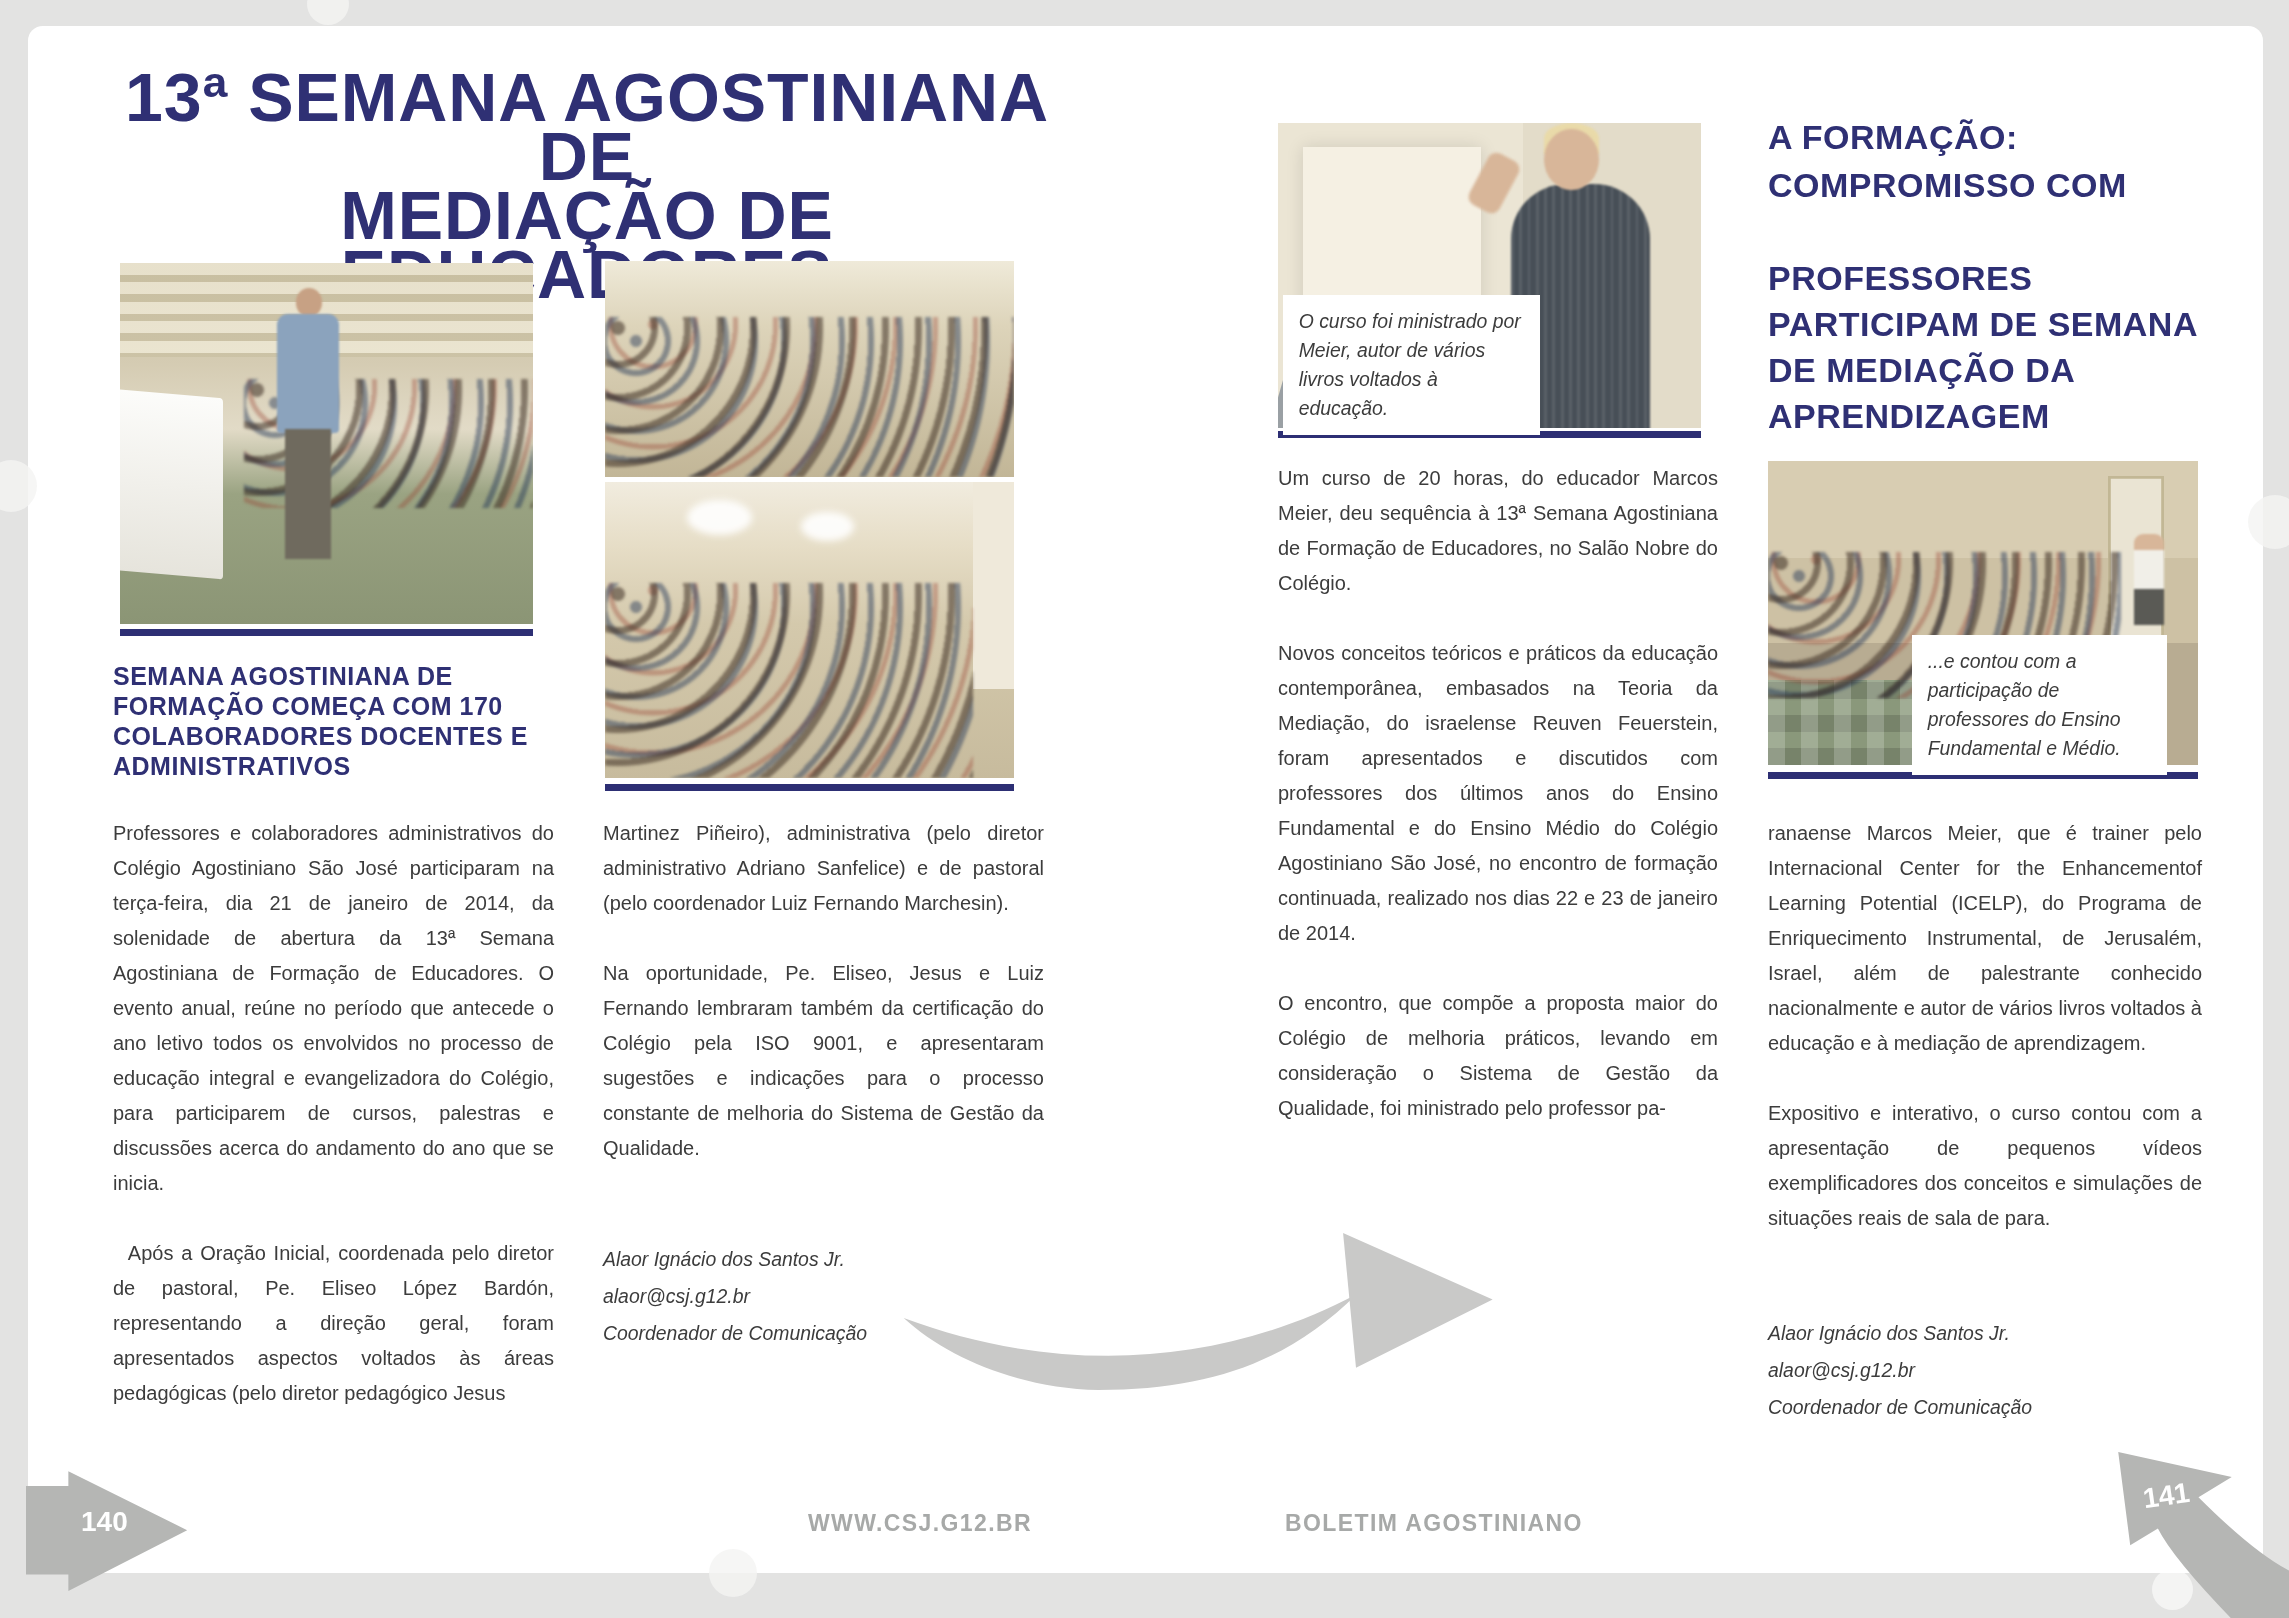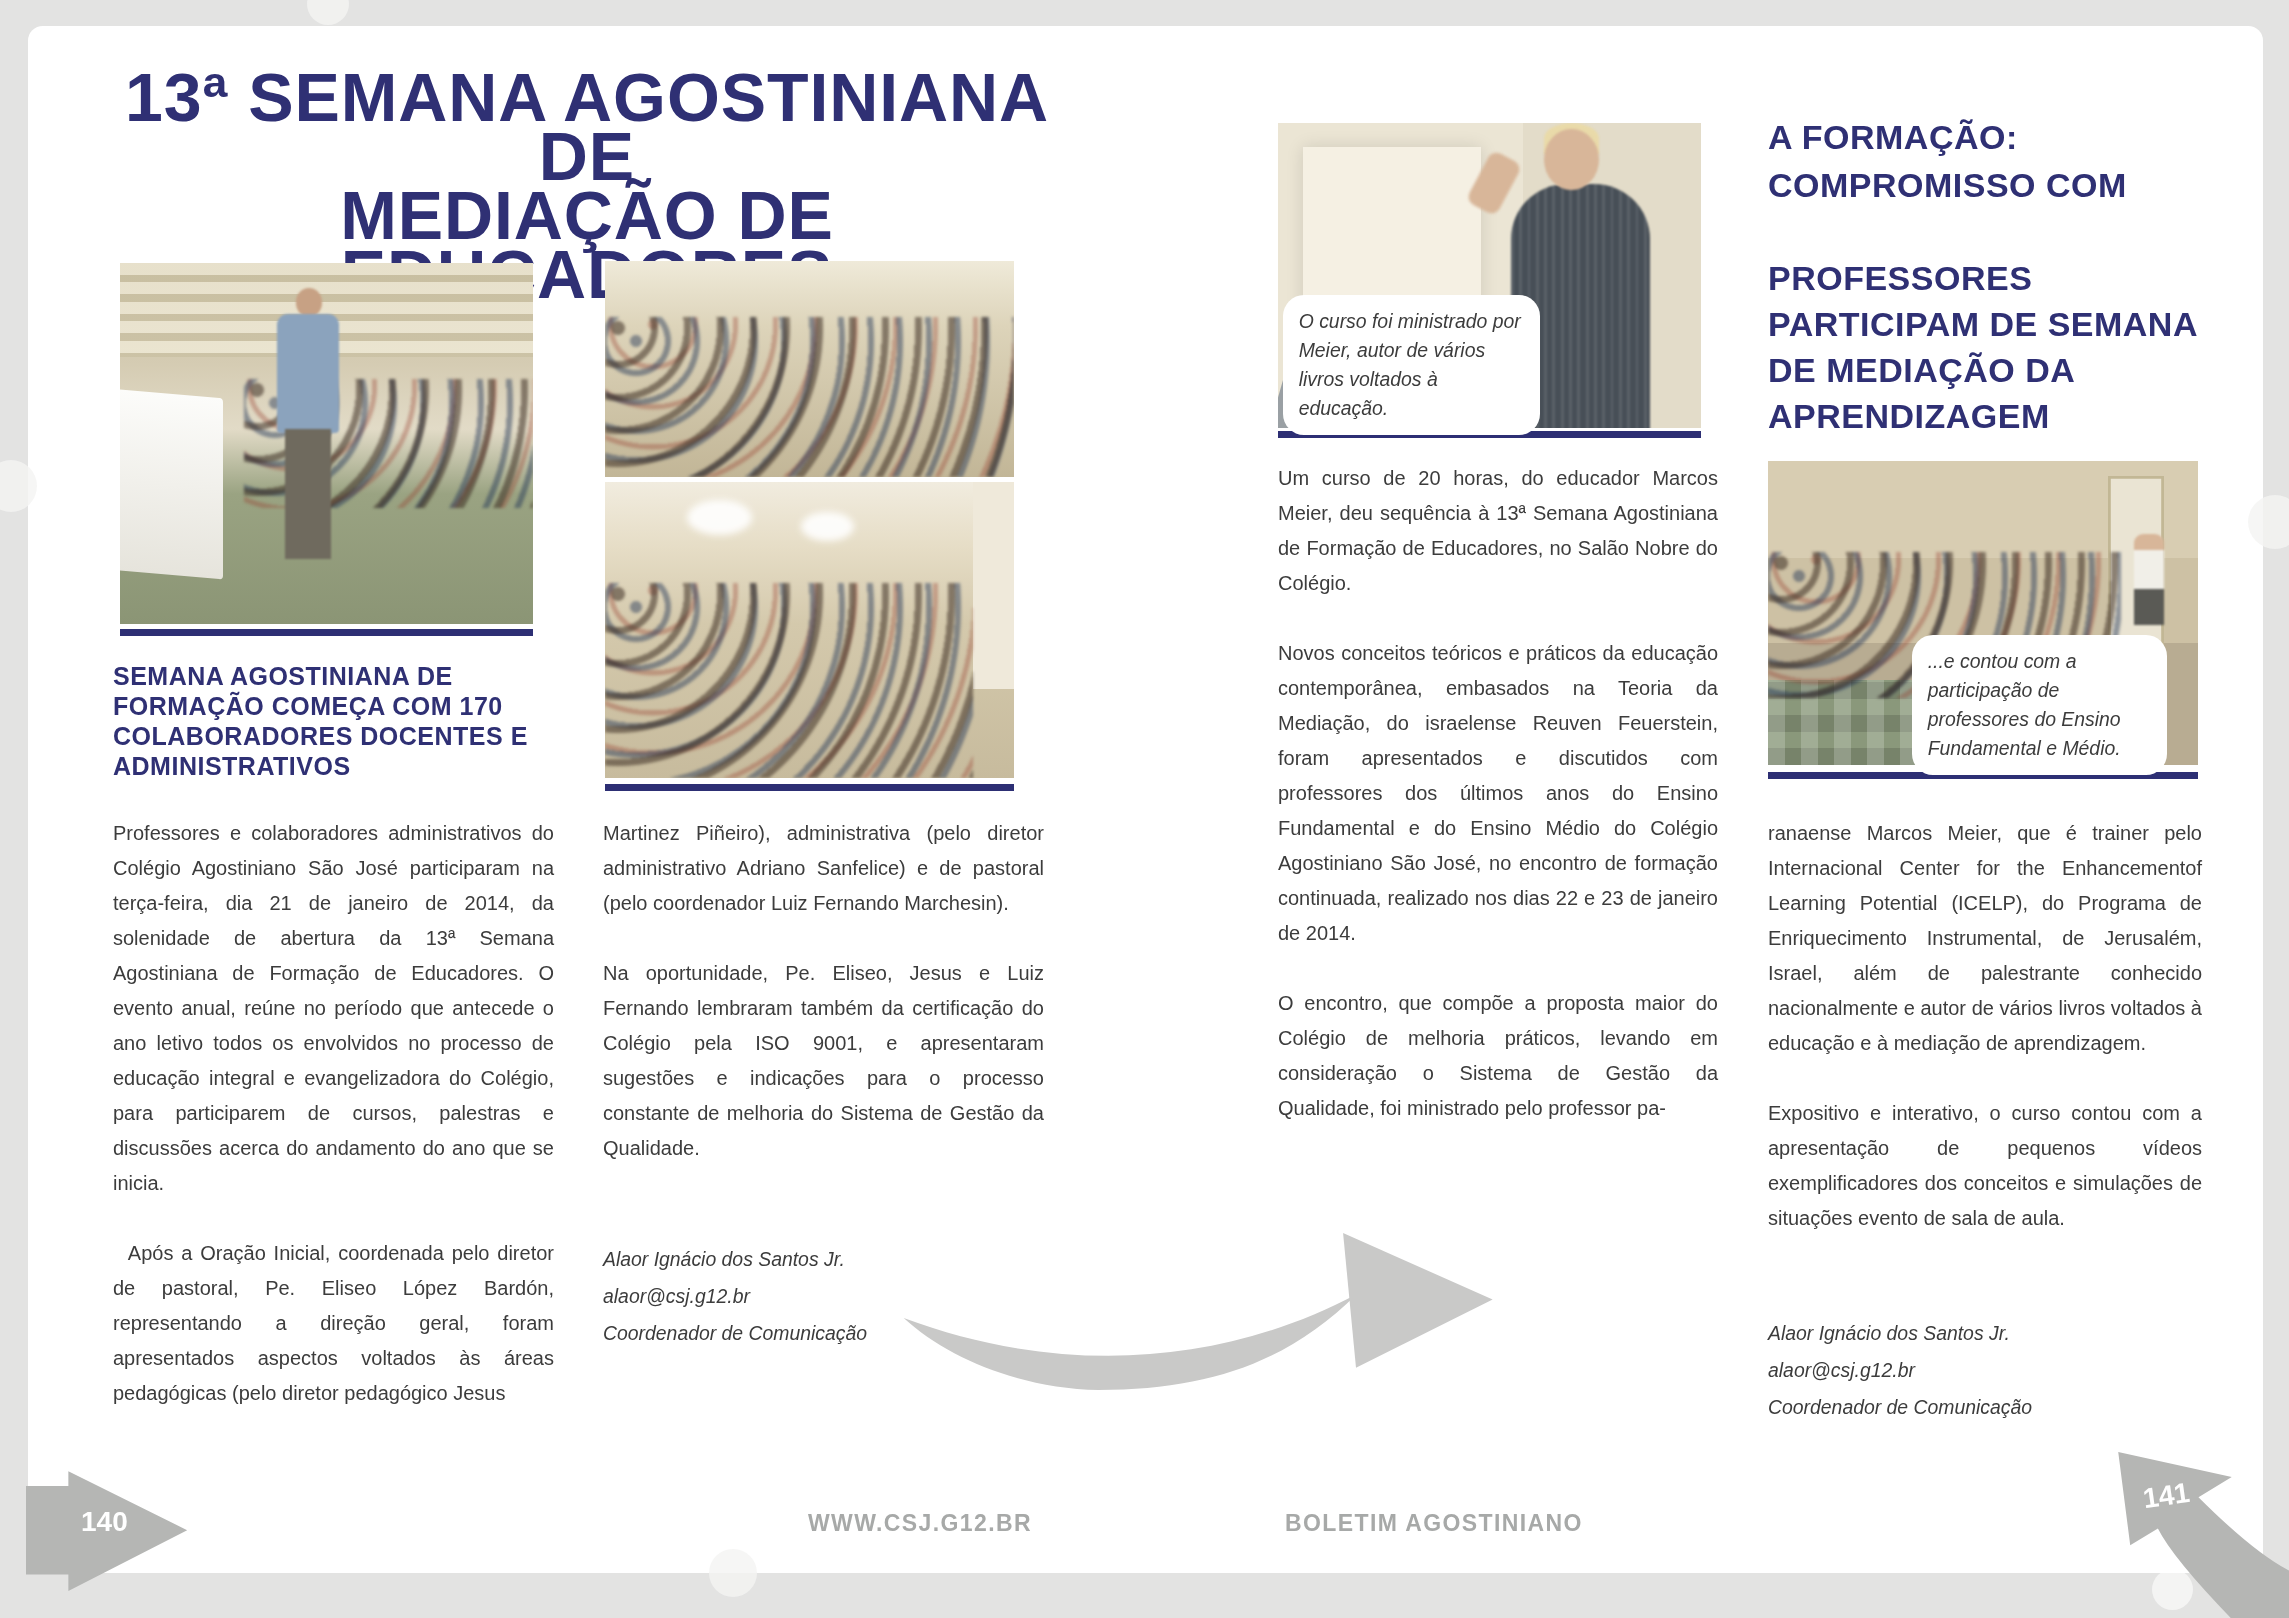--- a/index.html
+++ b/index.html
@@ -16,21 +16,21 @@
            font-size:25px;line-height:30px;letter-spacing:0.5px;}
   .h-kicker{position:absolute;left:1768px;top:113px;width:443px;font-weight:bold;color:#2f3074;
             font-size:34px;line-height:48px;letter-spacing:0.5px;}
   .h-main{position:absolute;left:1768px;top:255px;width:443px;font-weight:bold;color:#2f3074;
           font-size:34px;line-height:46px;letter-spacing:0.5px;}
   .body-col{position:absolute;font-size:20px;line-height:35px;color:#3c3c3c;text-align:justify;}
   .body-col p{margin:0 0 35px 0;}
   .body-col p.indent{text-indent:14.8px;}
   .sig{position:absolute;font-size:19.4px;line-height:37px;color:#3c3c3c;font-style:italic;}
   .caption{position:absolute;background:#ffffff;box-sizing:border-box;padding:12px 15.7px;
-           font-style:italic;font-size:19.4px;line-height:29px;color:#3c3c3c;z-index:5;border-radius:21px;}
+           font-style:italic;font-size:19.4px;line-height:29px;color:#3c3c3c;z-index:5;}
   .footer-text{position:absolute;font-weight:bold;font-size:23px;letter-spacing:1.4px;color:#a7a9a8;}
   .pagenum{position:absolute;color:#ffffff;font-weight:bold;font-size:28px;z-index:9;}
 
   
   .photo{position:absolute;overflow:hidden;background:#cfc5ab;}
   .navybar{position:absolute;height:6.5px;background:#2d2f74;}
   .art{position:absolute;}
   .dots{background-image:
       repeating-radial-gradient(circle at 13px 11px, rgba(60,45,35,.55) 0 6.5px, rgba(0,0,0,0) 7.4px 33px),
       repeating-radial-gradient(circle at 31px 24px, rgba(30,50,85,.45) 0 5.5px, rgba(0,0,0,0) 6.5px 29px),
@@ -168,21 +168,21 @@
     <div class="art door"></div>
     <div class="art floor"></div>
     <div class="art crowd dots"></div>
     <div class="art stander"></div>
   </div>
   <div class="caption" style="left:1912px;top:635px;width:255px;">...e contou com a participação de professores do Ensino Fundamental e Médio.</div>
   <div class="navybar" style="left:1768px;top:772px;width:430px;"></div>
 
   <div class="body-col" style="left:1768px;top:816px;width:434px;">
     <p>ranaense Marcos Meier, que é trainer pelo Internacional Center for the Enhancementof Learning Potential (ICELP), do Programa de Enriquecimento Instrumental, de Jerusalém, Israel, além de palestrante conhecido nacionalmente e autor de vários livros voltados à educação e à mediação de aprendizagem.</p>
-    <p>Expositivo e interativo, o curso contou com a apresentação de pequenos vídeos exemplificadores dos conceitos e simulações de situações evento de sala de aula.</p>
+    <p>Expositivo e interativo, o curso contou com a apresentação de pequenos vídeos exemplificadores dos conceitos e simulações de situações reais de sala de para.</p>
   </div>
   <div class="sig" style="left:1768px;top:1315px;width:434px;">
     <span style="display:block">Alaor Ignácio dos Santos Jr.</span>
     <span style="display:block">alaor@csj.g12.br</span>
     <span style="display:block">Coordenador de Comunicação</span>
   </div>
 
   <svg class="swoosh" width="600" height="185" viewBox="0 0 650 200">
     <path d="M4,120 C170,182 345,174 495,94 C420,168 335,198 215,198 C130,196 52,164 4,120 Z" fill="#c9c9c8"></path>
     <polygon points="480,28 642,100 494,174" fill="#c9c9c8"></polygon>

